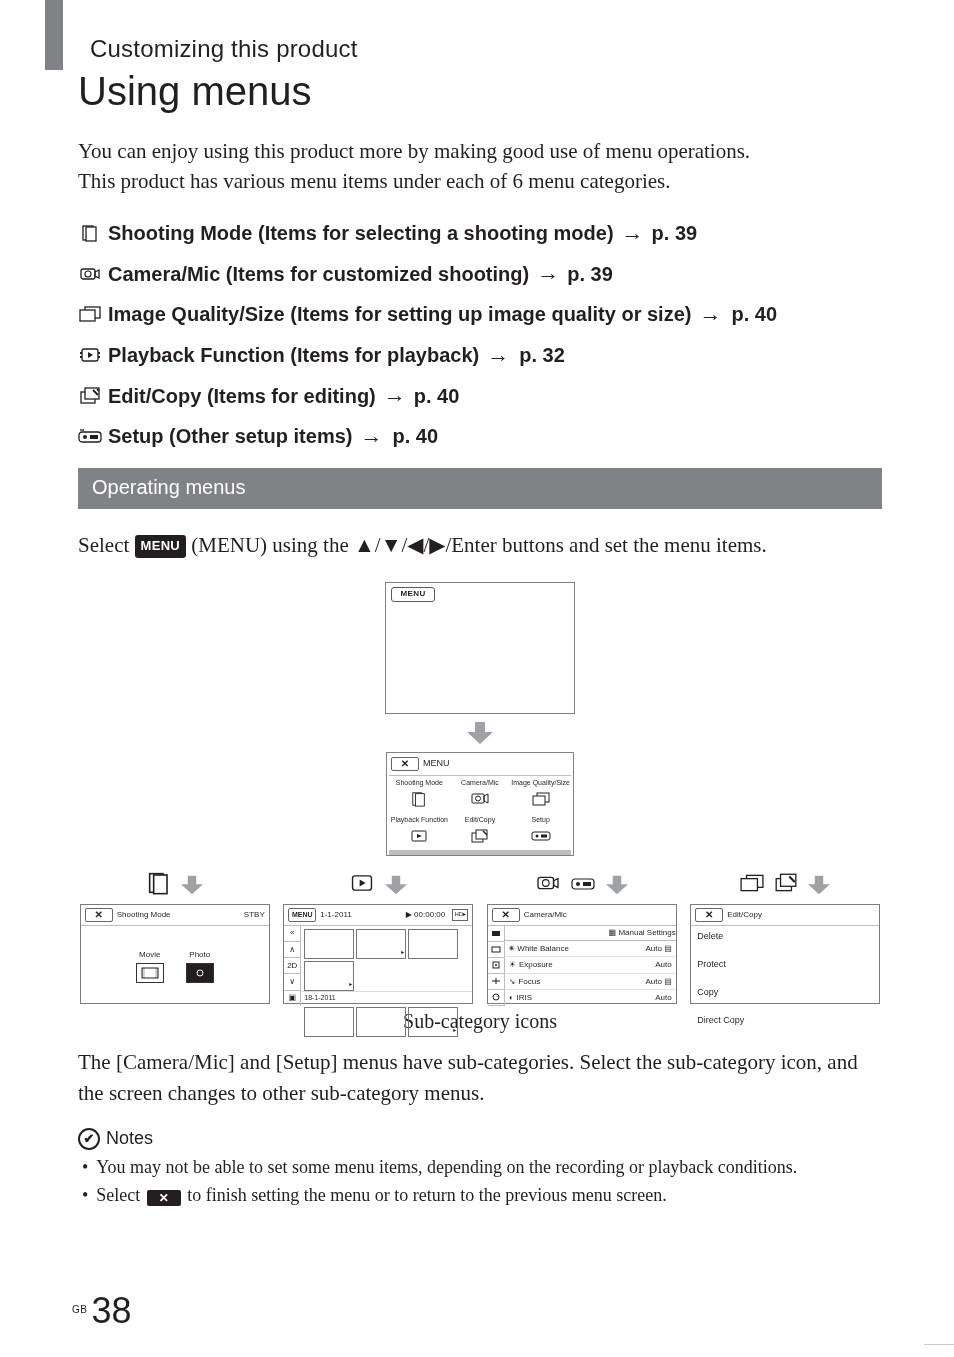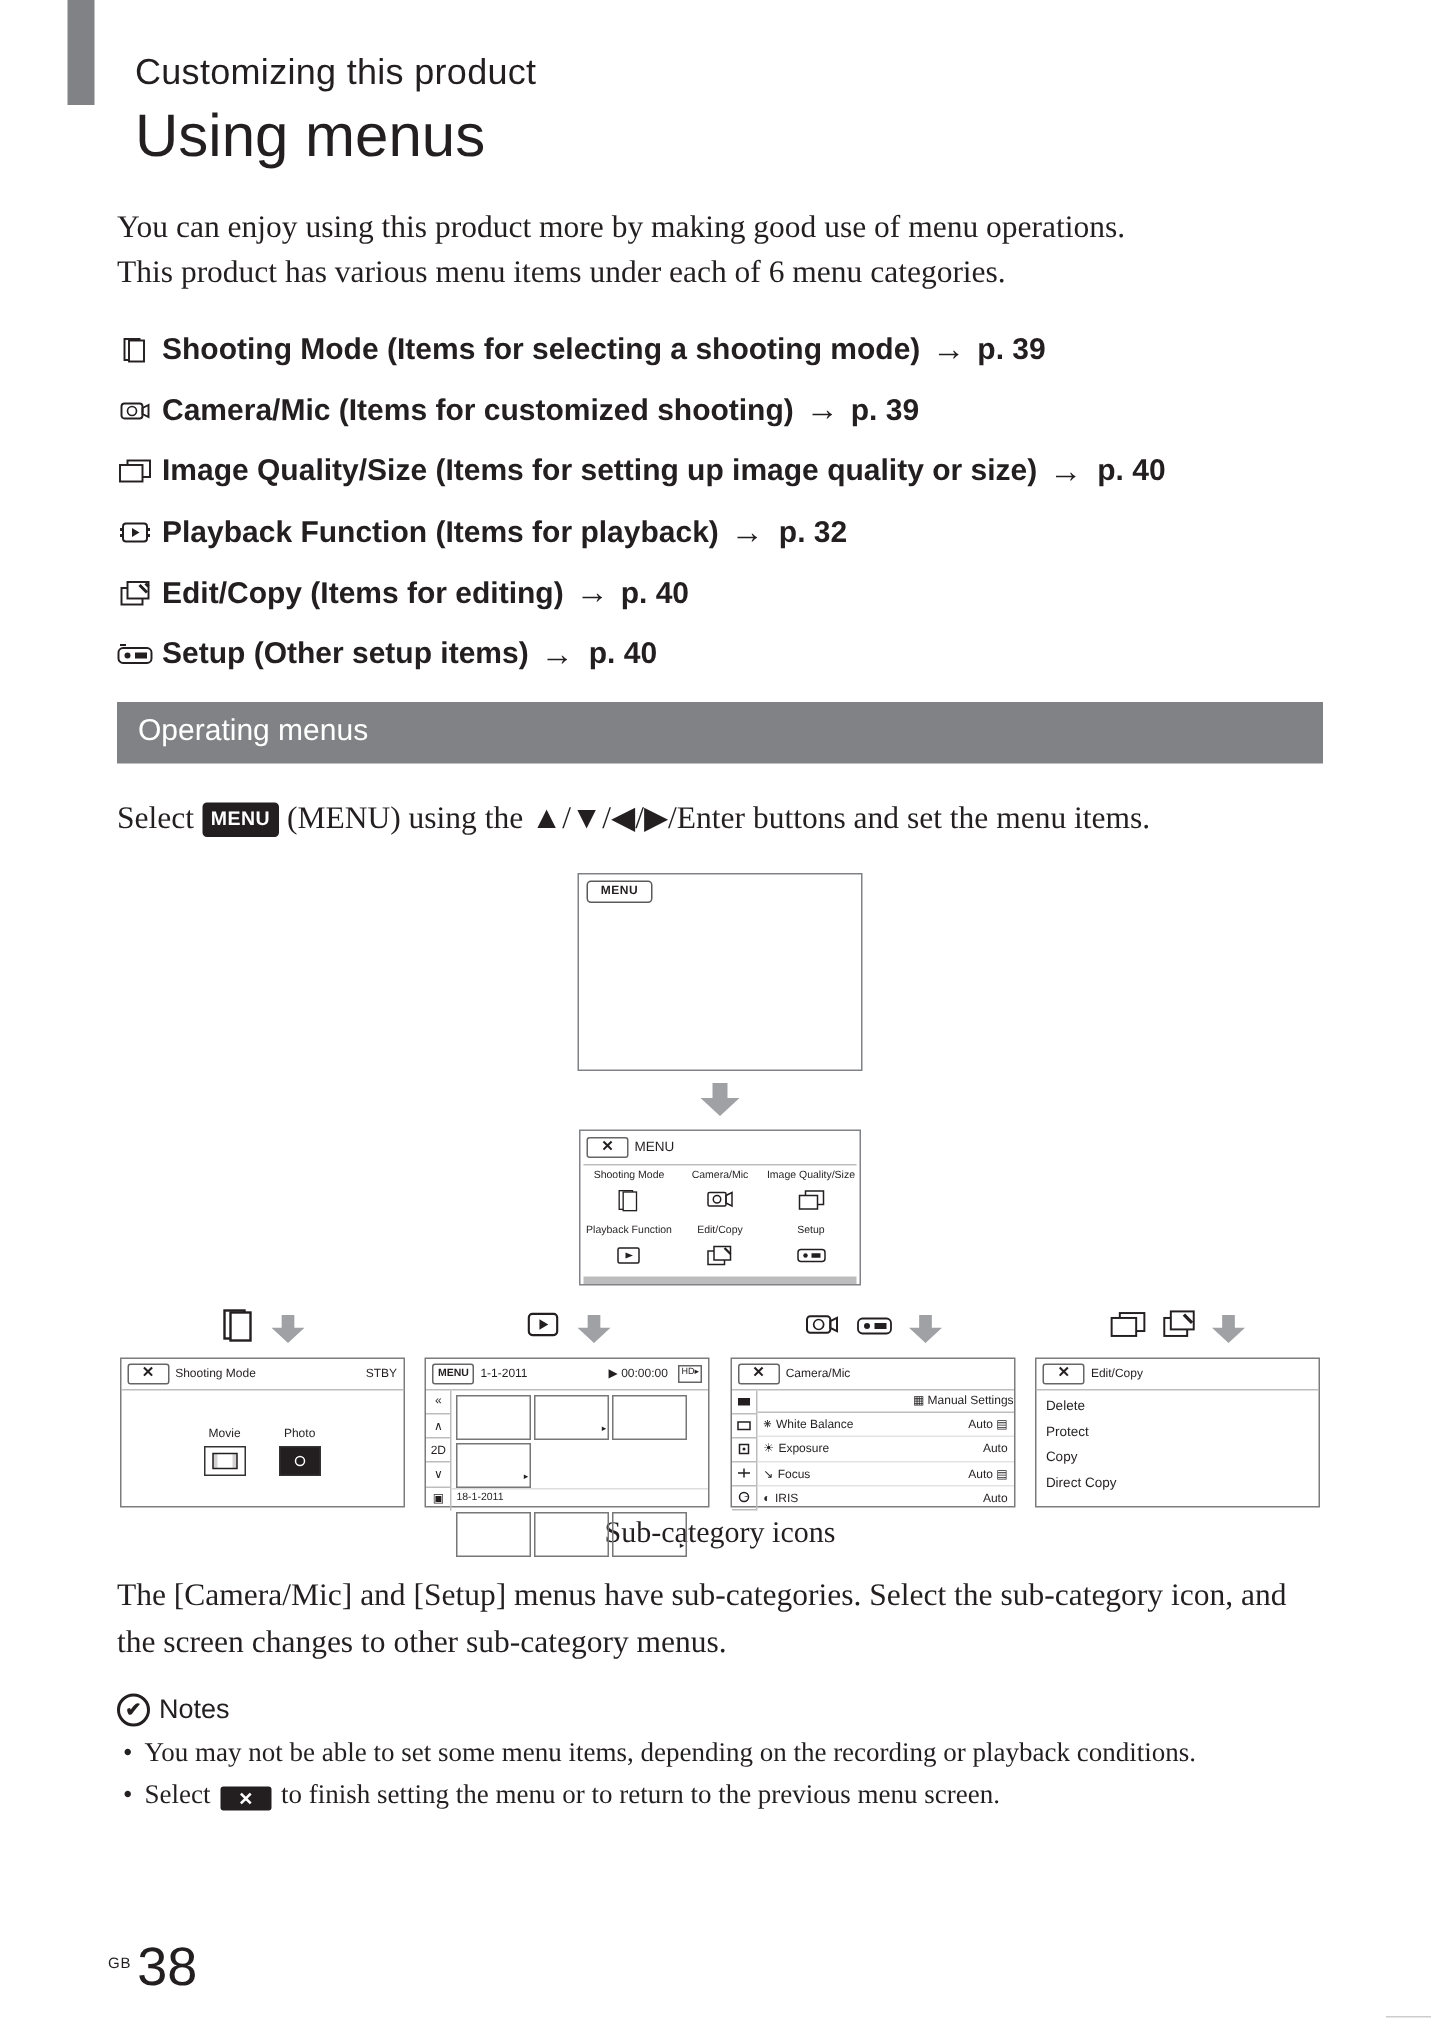--- a/index.html
+++ b/index.html
@@ -16,21 +16,21 @@
   }
   .leftbar { position:absolute; left:45px; top:0; width:18px; height:70px; background:#808285; }
   .chapter {
     font-family: Arial, Helvetica, sans-serif;
     font-size:24px; font-weight:400;
     margin:0 0 6px 12px; letter-spacing:.2px;
   }
   h1.title {
     font-family: Arial, Helvetica, sans-serif;
     font-size:40px; font-weight:400;
-    margin:0 0 22px 12px;
+    margin:0 0 22px 0;
   }
   .intro { font-size:21px; line-height:1.45; margin:0 0 22px 0; }
   .catlist { margin:0 0 18px 0; }
   .cat {
     font-family: Arial, Helvetica, sans-serif;
     font-weight:700; font-size:20px;
     line-height:1.3;
     margin:10px 0 12px 0;
     display:flex; align-items:center; gap:6px;
   }
@@ -114,21 +114,21 @@
   .p3side { width:16px; border-right:1px solid #bdbdbd; display:flex; flex-direction:column; }
   .p3btn  { flex:1; border-bottom:1px solid #bdbdbd; display:flex; align-items:center; justify-content:center; }
   .p3rows { flex:1; display:flex; flex-direction:column; }
   .p3hdr  { text-align:right; font-size:8px; padding:2px 0; border-bottom:1px solid #bdbdbd;}
   .p3row  { flex:1; display:flex; align-items:center; padding:0 4px; border-bottom:1px solid #e3e3e3; gap:3px;}
   .p3row:last-child{border-bottom:none;}
   .p3row .nm{ flex:1; font-size:8px;}
   .p3row .vl{ font-size:8px;}
 
   
-  .p4body { padding:3px 6px; display:flex; flex-direction:column; gap:3px;}
+  .p4body { padding:3px 6px; display:flex; flex-direction:column; gap:14px;}
   .p4row { font-size:9px; padding:2px 0;}
 
   .caption { font-size:20px; text-align:center; margin:6px 0 14px; }
 
   .para { font-size:21px; line-height:1.5; margin:6px 0 18px; }
 
   .noteshdr {
     font-family: Arial, Helvetica, sans-serif;
     font-size:18px; display:flex; align-items:center; gap:6px; margin-bottom:4px;
   }

